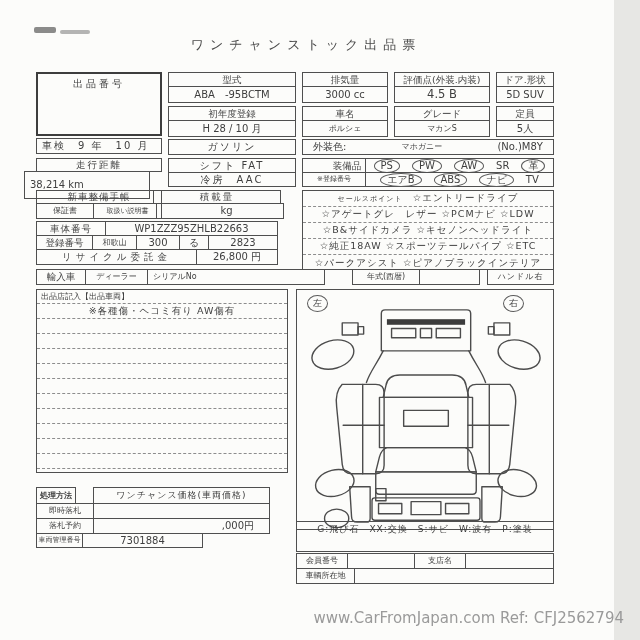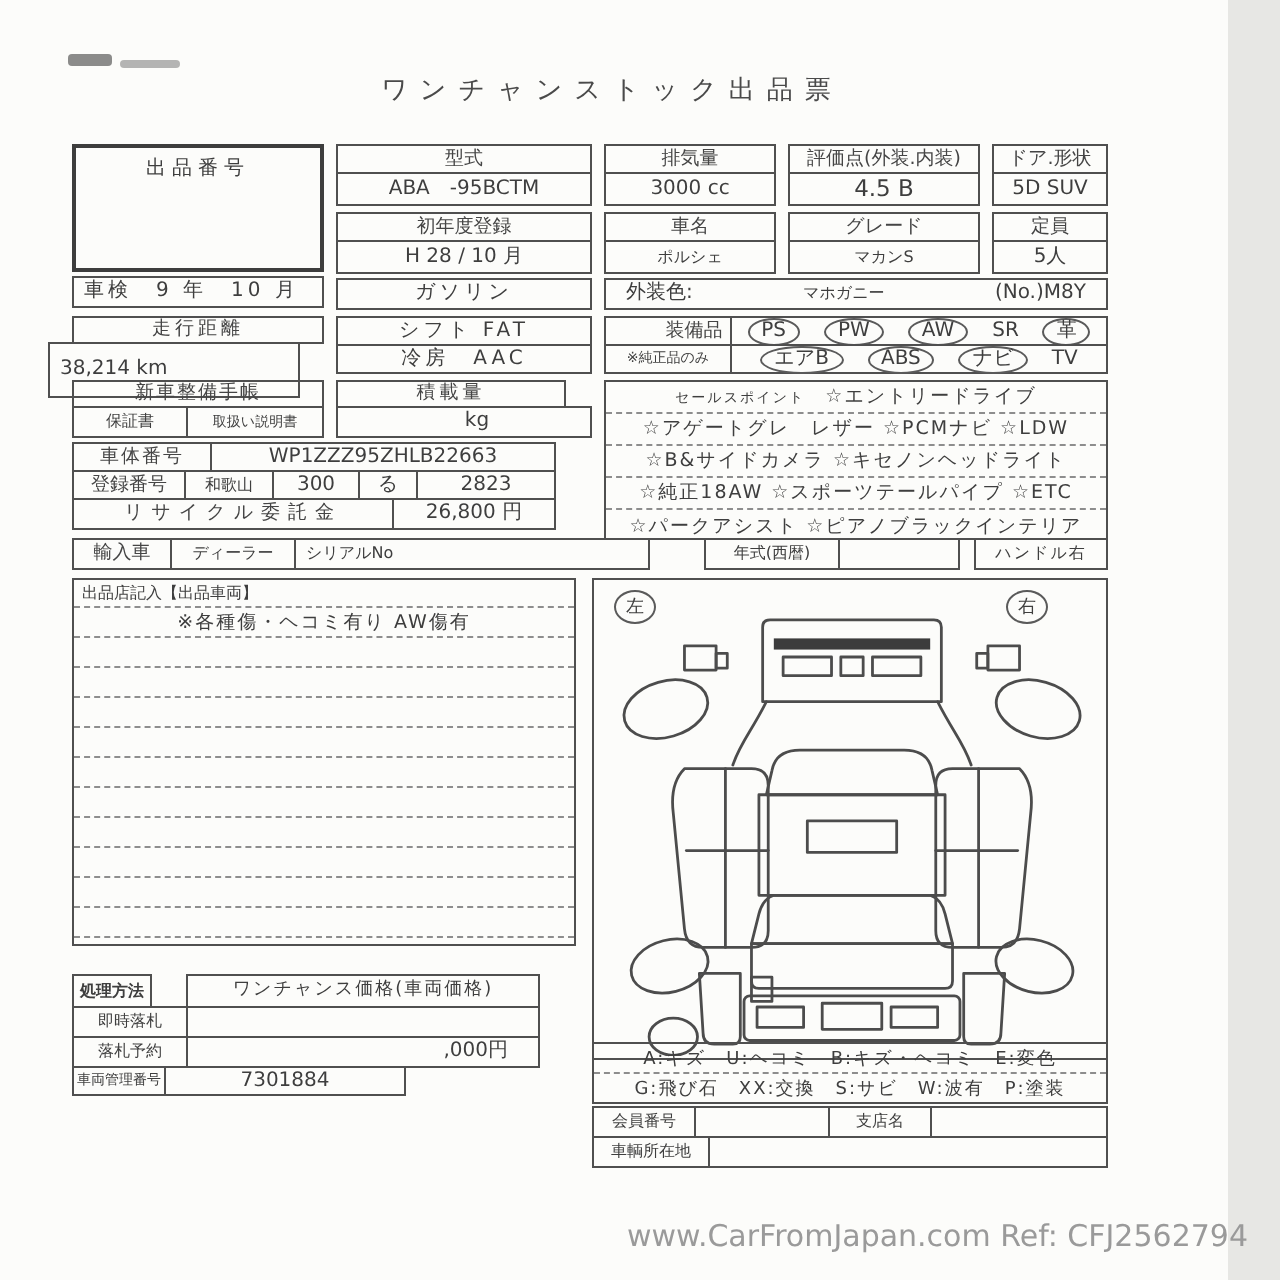--- a/index.html
+++ b/index.html
@@ -80,36 +80,36 @@
   <div class="cell hdr" style="left:302px;top:158px;width:64px;height:15px;padding-left:26px;">装備品</div>
   <div class="cell" style="left:365px;top:158px;width:189px;height:15px;">
     <div class="eqitems">
       <span class="circ">PS</span>
       <span class="circ">PW</span>
       <span class="circ">AW</span>
       <span>SR</span>
       <span class="circ">革</span>
     </div>
   </div>
-  <div class="cell xs" style="left:302px;top:172px;width:64px;height:15px;">※純正品のみ</div>
+  <div class="cell xs" style="left:302px;top:172px;width:64px;height:15px;">※登録番号</div>
   <div class="cell" style="left:365px;top:172px;width:189px;height:15px;">
     <div class="eqitems">
       <span class="circ">エアB</span>
       <span class="circ">ABS</span>
       <span class="circ">ナビ</span>
       <span>TV</span>
     </div>
   </div>
 
   <div class="cell hdr" style="left:36px;top:190px;width:126px;height:14px;letter-spacing:1px;">新車整備手帳</div>
   <div class="cell sm" style="left:36px;top:203px;width:58px;height:16px;">保証書</div>
   <div class="cell xs" style="left:93px;top:203px;width:69px;height:16px;">取扱い説明書</div>
 
-  <div class="cell hdr" style="left:168px;top:190px;width:115px;height:14px;letter-spacing:2px;">積載量</div>
-  <div class="cell" style="left:168px;top:203px;width:128px;height:16px;padding-left:13px;">kg</div>
+  <div class="cell hdr" style="left:153px;top:190px;width:128px;height:14px;letter-spacing:2px;">積載量</div>
+  <div class="cell" style="left:156px;top:203px;width:128px;height:16px;padding-left:13px;">kg</div>
 
   <div class="box" style="left:302px;top:190px;width:252px;height:80px;">
     <div class="srow">
       <span class="xs">セールスポイント</span>
       <span>☆エントリードライブ</span>
     </div>
     <div class="srow">
         <span>☆アゲートグレ　レザー ☆PCMナビ ☆LDW</span>
       </div>
     <div class="srow">
@@ -203,21 +203,20 @@
   <div class="cell sm" style="left:36px;top:487px;width:40px;height:17px;font-weight:bold;">処理方法</div>
   <div class="cell" style="left:93px;top:487px;width:177px;height:17px;font-size:9px;letter-spacing:1px;">ワンチャンス価格(車両価格)</div>
   <div class="cell sm" style="left:36px;top:503px;width:58px;height:16px;">即時落札</div>
   <div class="cell" style="left:93px;top:503px;width:177px;height:16px;"></div>
   <div class="cell sm" style="left:36px;top:518px;width:58px;height:16px;">落札予約</div>
   <div class="cell right" style="left:93px;top:518px;width:177px;height:16px;">,000円</div>
   <div class="cell xs" style="left:36px;top:533px;width:47px;height:15px;">車両管理番号</div>
   <div class="cell" style="left:82px;top:533px;width:121px;height:15px;">7301884</div>
 
   <div class="box" style="left:296px;top:521px;width:258px;height:31px;">
-    <div class="legrow" style="border-bottom:1px dashed #8d8d8d;">A:キズ　U:ヘコミ　B:キズ・ヘコミ　E:変色</div>
     <div class="legrow">G:飛び石　XX:交換　S:サビ　W:波有　P:塗装</div>
   </div>
 
   <div class="cell sm" style="left:296px;top:553px;width:52px;height:16px;">会員番号</div>
   <div class="cell" style="left:347px;top:553px;width:68px;height:16px;"></div>
   <div class="cell sm" style="left:414px;top:553px;width:52px;height:16px;">支店名</div>
   <div class="cell" style="left:465px;top:553px;width:89px;height:16px;"></div>
   <div class="cell sm" style="left:296px;top:568px;width:59px;height:16px;">車輌所在地</div>
   <div class="cell" style="left:354px;top:568px;width:200px;height:16px;"></div>
 

